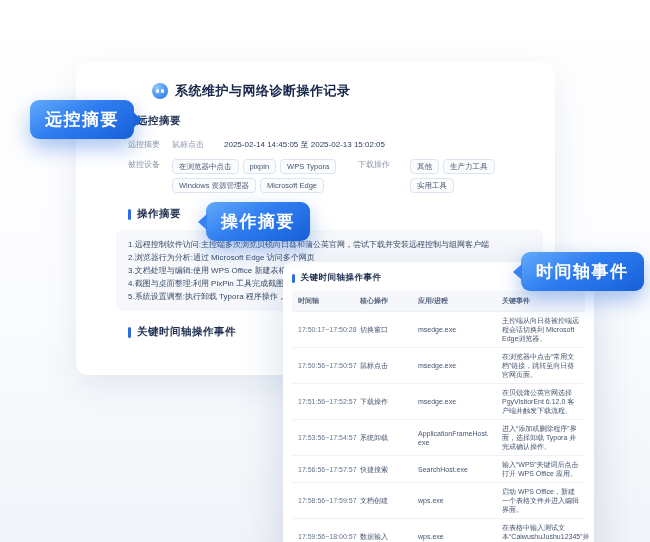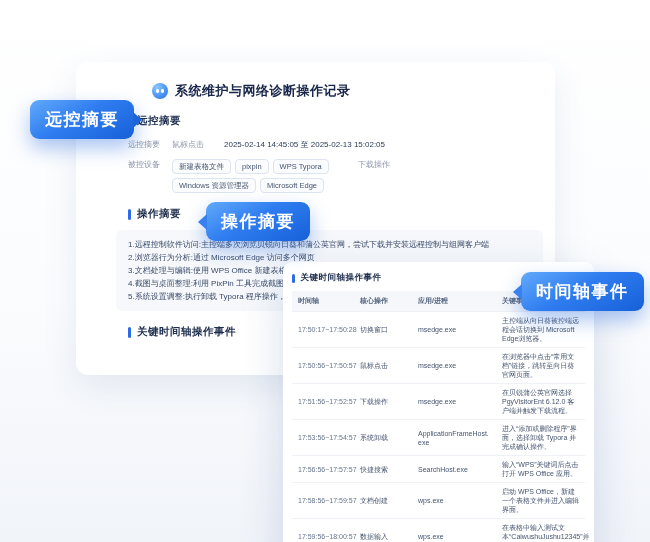--- a/index.html
+++ b/index.html
@@ -59,21 +59,21 @@
   .callout{position:absolute;z-index:3;color:#fff;font-size:17px;font-weight:bold;
     letter-spacing:1.5px;padding:8px 15px;border-radius:9px;white-space:nowrap;
     background:linear-gradient(150deg,#62aafb 0%,#2f7df0 45%,#1760d8 100%);
     box-shadow:0 9px 20px rgba(28,100,220,.38);}
   .callout::after{content:"";position:absolute;top:50%;transform:translateY(-50%);
     border:solid transparent;}
   .callout-remote{left:30px;top:100px;}
   .callout-remote::after{right:-8px;border-width:8px 0 8px 9px;border-left-color:#1b65db;}
   .callout-operation{left:206px;top:202px;}
   .callout-operation::after{left:-8px;border-width:8px 9px 8px 0;border-right-color:#3781f1;}
-  .callout-timeline{left:521px;top:272px;}
+  .callout-timeline{left:521px;top:252px;}
   .callout-timeline::after{left:-8px;border-width:8px 9px 8px 0;border-right-color:#3781f1;}
 </style>
 </head>
 <body>
 
 <div class="canvas">
 
   <div class="main-card">
     <div class="title-row">
       <span class="robot-icon"></span>
@@ -87,27 +87,32 @@
 
     <div class="form">
       <div class="form-row">
         <span class="f-label">远控摘要</span>
         <span class="f-label2">鼠标点击</span>
         <span class="f-value2">2025-02-14 14:45:05 至 2025-02-13 15:02:05</span>
       </div>
       <div class="form-row">
         <span class="f-label">被控设备</span>
         <span class="f-value tags">
-          <span class="tag">新建表格文件</span>
+          <span class="tag">在浏览器中点击</span>
           <span class="tag">pixpin</span>
           <span class="tag">WPS Typora</span>
           <span class="tag">Windows 资源管理器</span>
           <span class="tag">Microsoft Edge</span>
         </span>
         <span class="f-label2">下载操作</span>
+        <span class="f-value2 tags">
+          <span class="tag">其他</span>
+          <span class="tag">生产力工具</span>
+          <span class="tag">实用工具</span>
+        </span>
       </div>
     </div>
 
     <div class="section-header">
       <span class="section-bar"></span>
       <span class="section-title">操作摘要</span>
     </div>
 
     <div class="summary-box">
       <div class="summary-line">1.远程控制软件访问:主控端多次浏览贝锐向日葵和蒲公英官网，尝试下载并安装远程控制与组网客户端</div>

